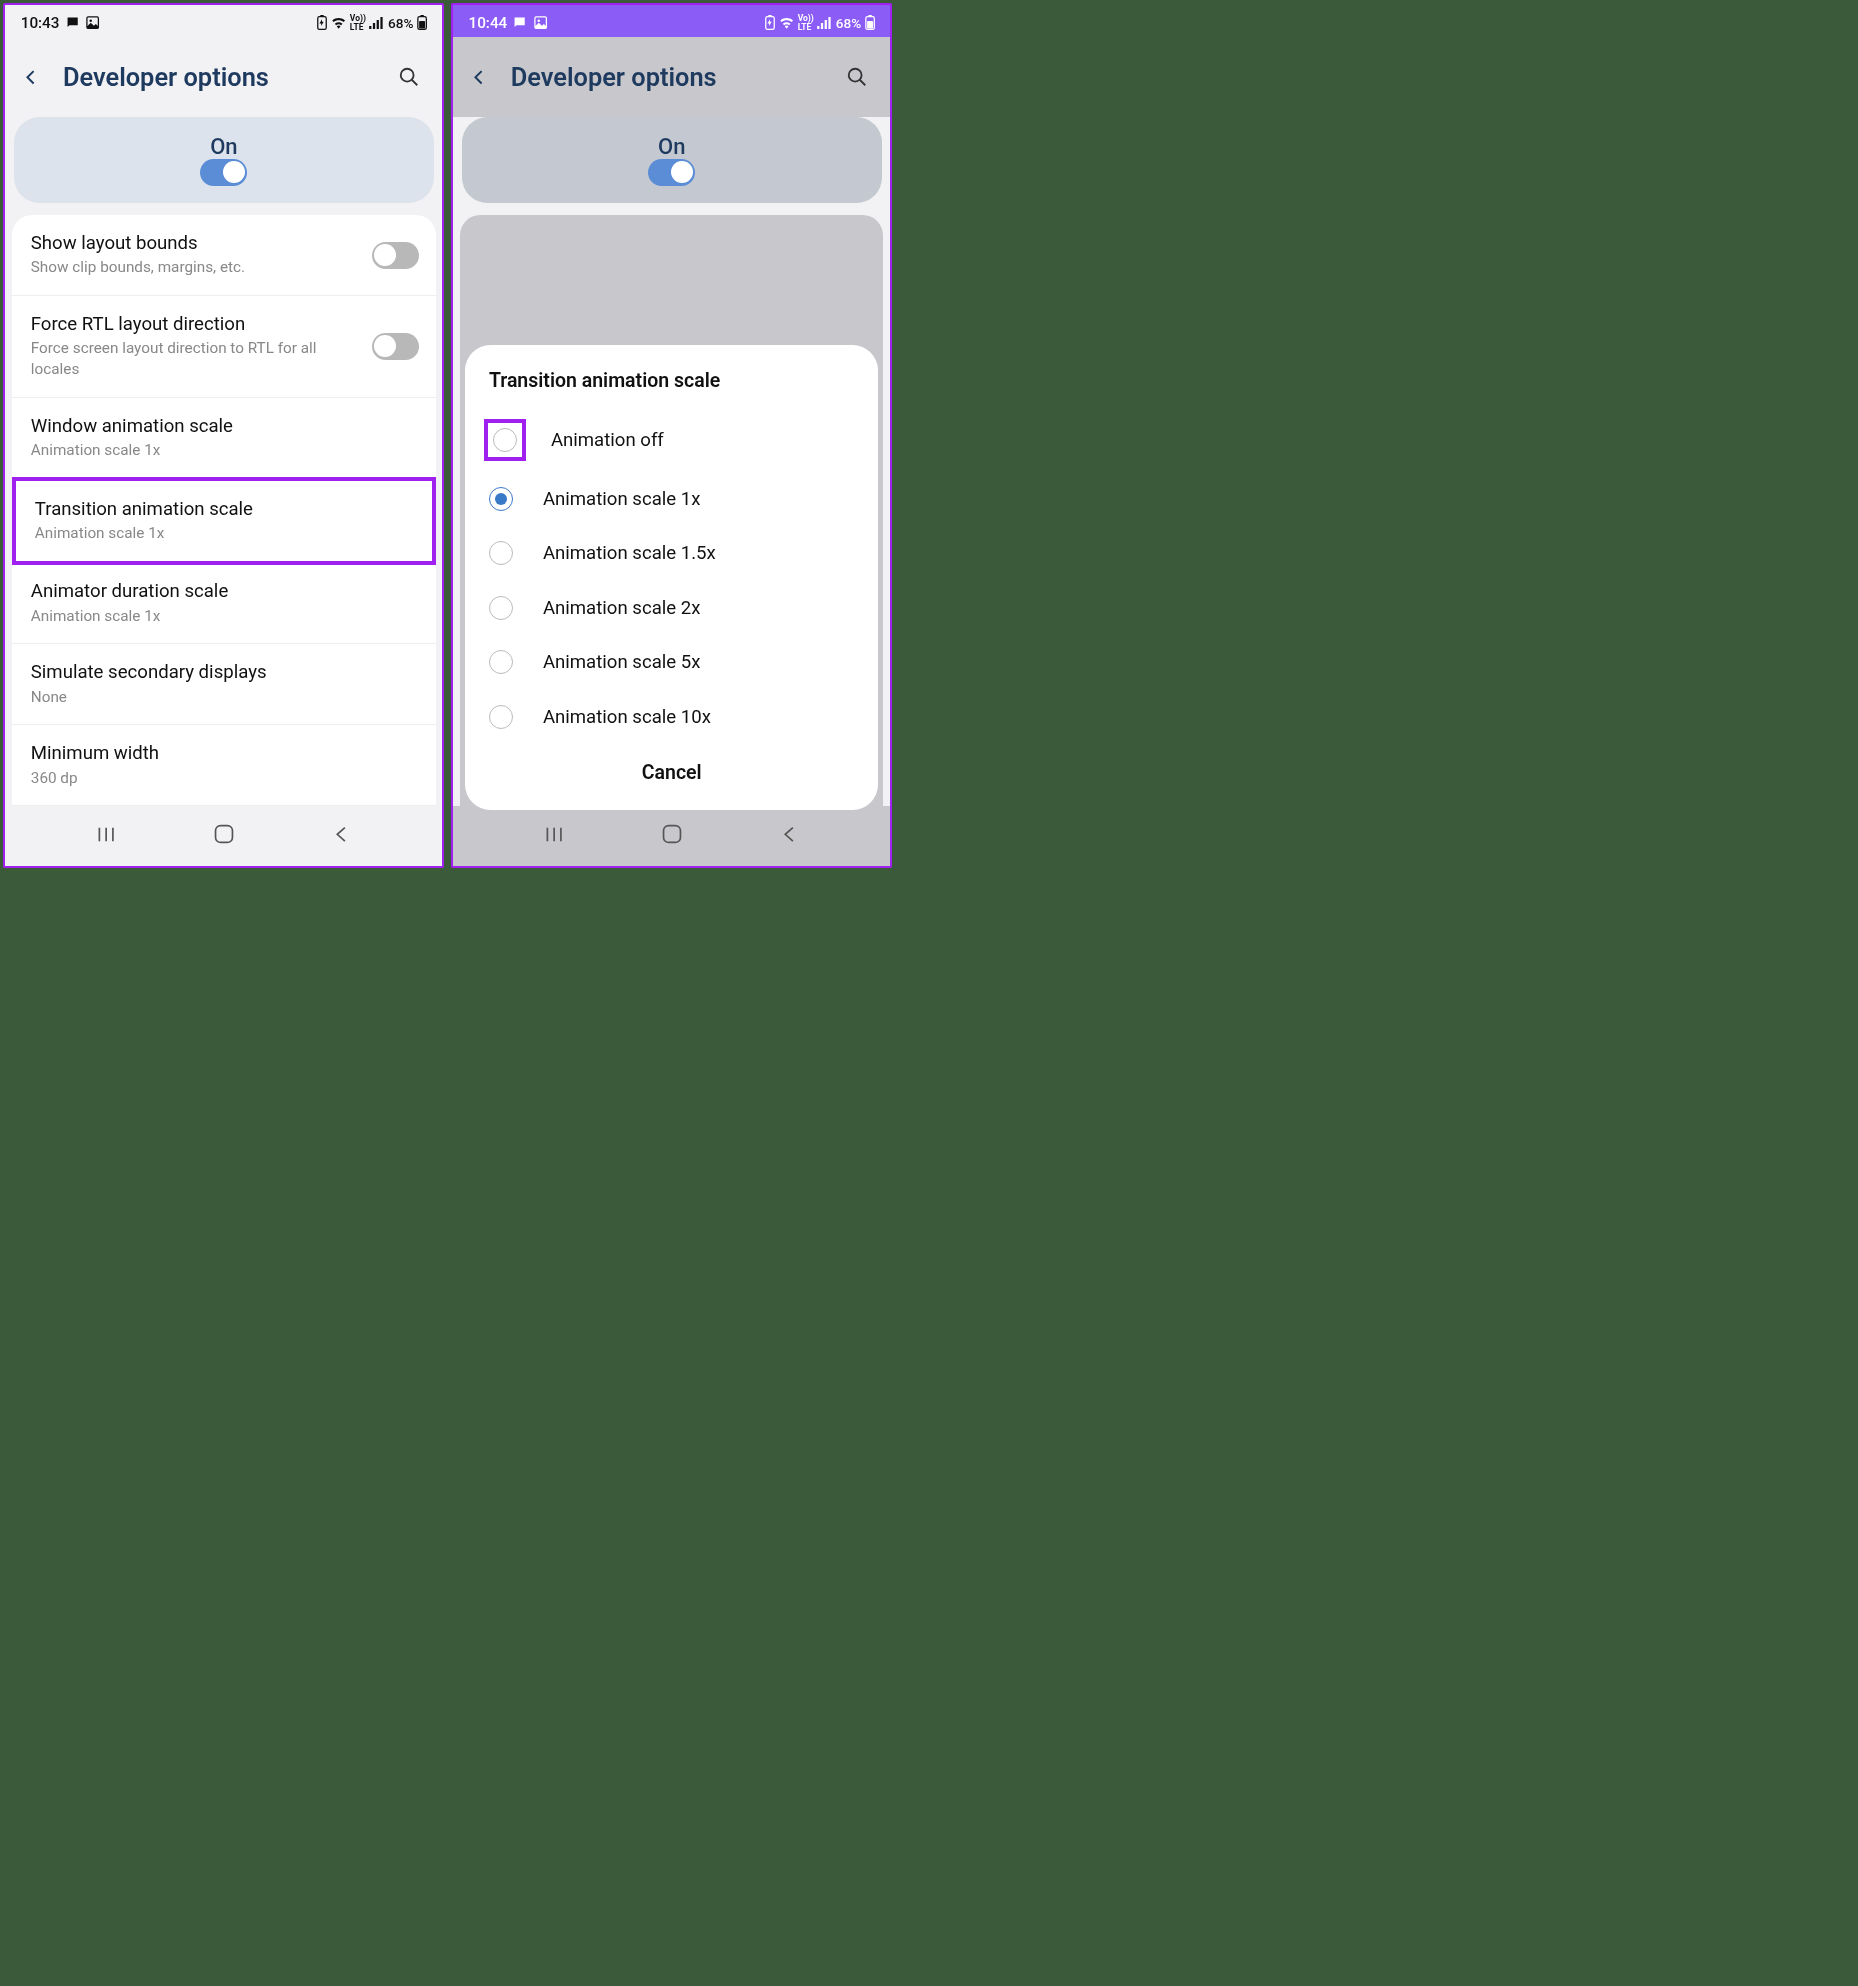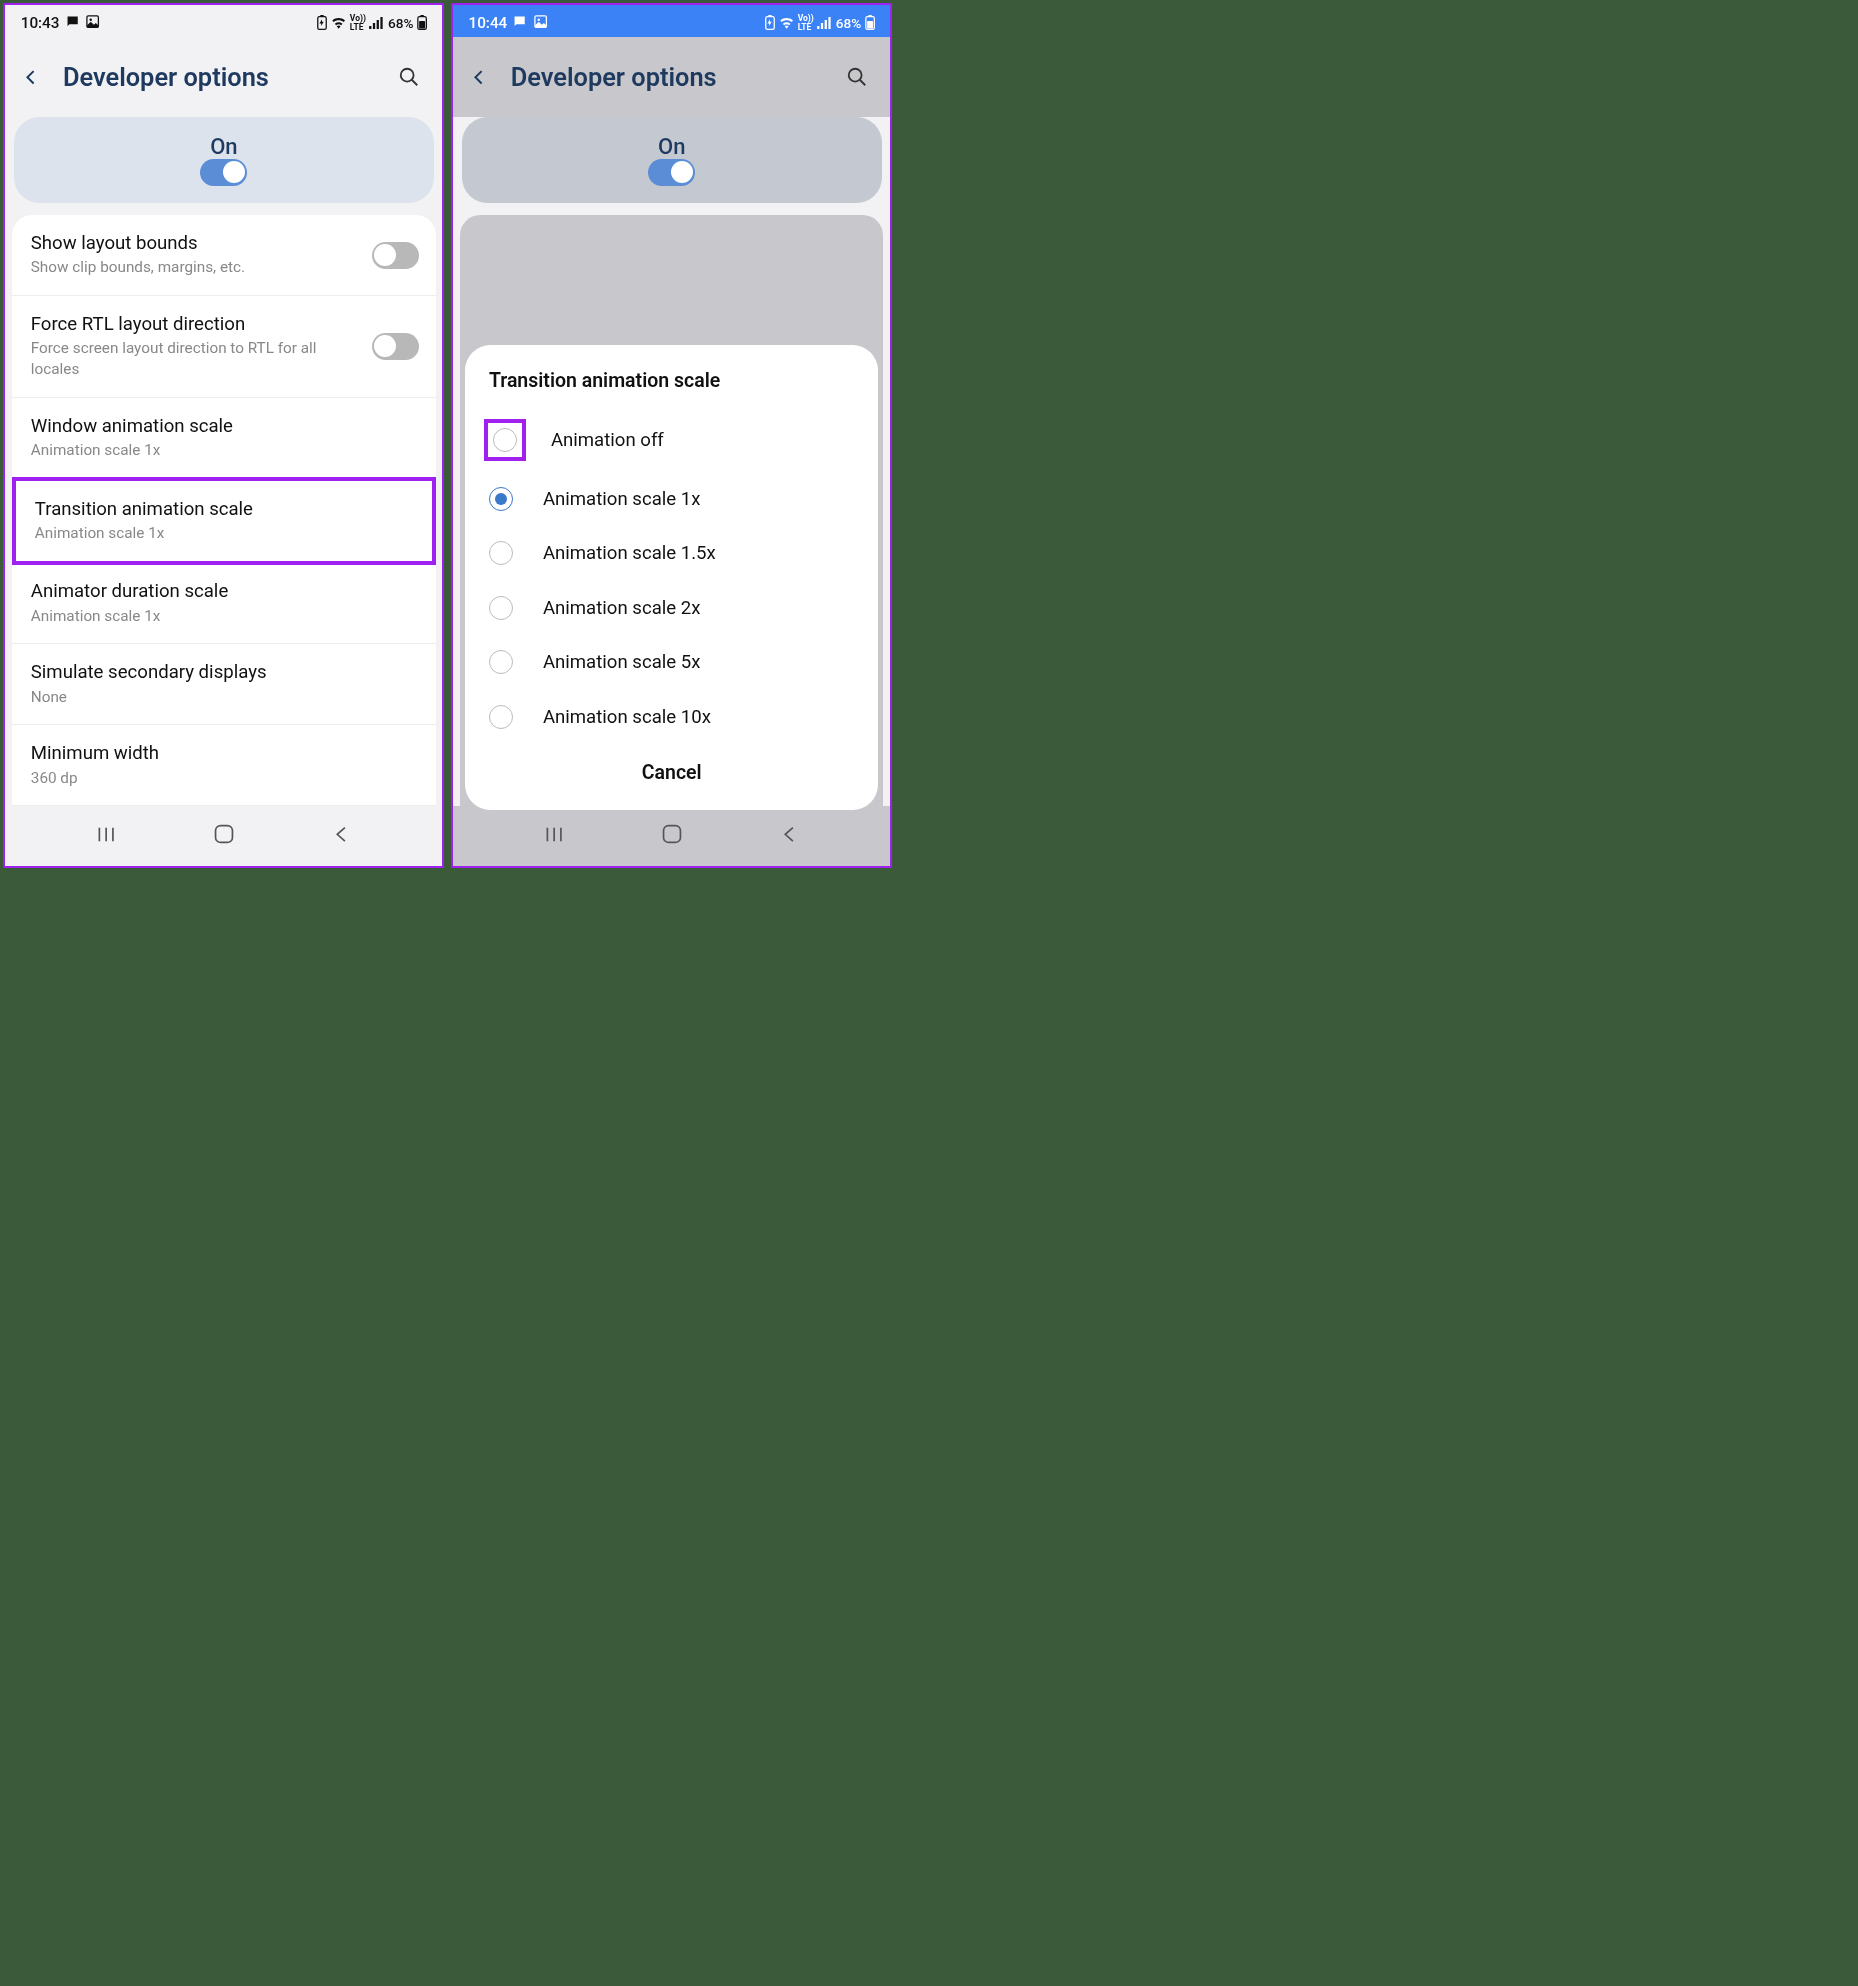--- a/index.html
+++ b/index.html
@@ -25,22 +25,22 @@
   }
   .status-bar {
     display: flex;
     justify-content: space-between;
     align-items: center;
     padding: 8.5px 15.3px 5.1px 15.3px;
     font-size: 15.3px;
     font-weight: 500;
     color: #111;
   }
-  .phone.dimmed .status-bar { background: #3b82f6; }
-  .status-left { display: flex; gap: 5.1px; }
+  .phone.dimmed .status-bar { background: #8b5cf6; }
+  .status-left { display: flex; align-items: center; gap: 5.1px; }
   .status-right { display: flex; align-items: center; gap: 3.4px; font-size: 13.6px; }
   .header {
     display: flex;
     align-items: center;
     padding: 24px 17px 24px 10.2px;
     gap: 15.3px;
   }
   .phone.dimmed .header { background: #c8c8cc; }
   .back-chevron {
     width: 32px; height: 32px;

